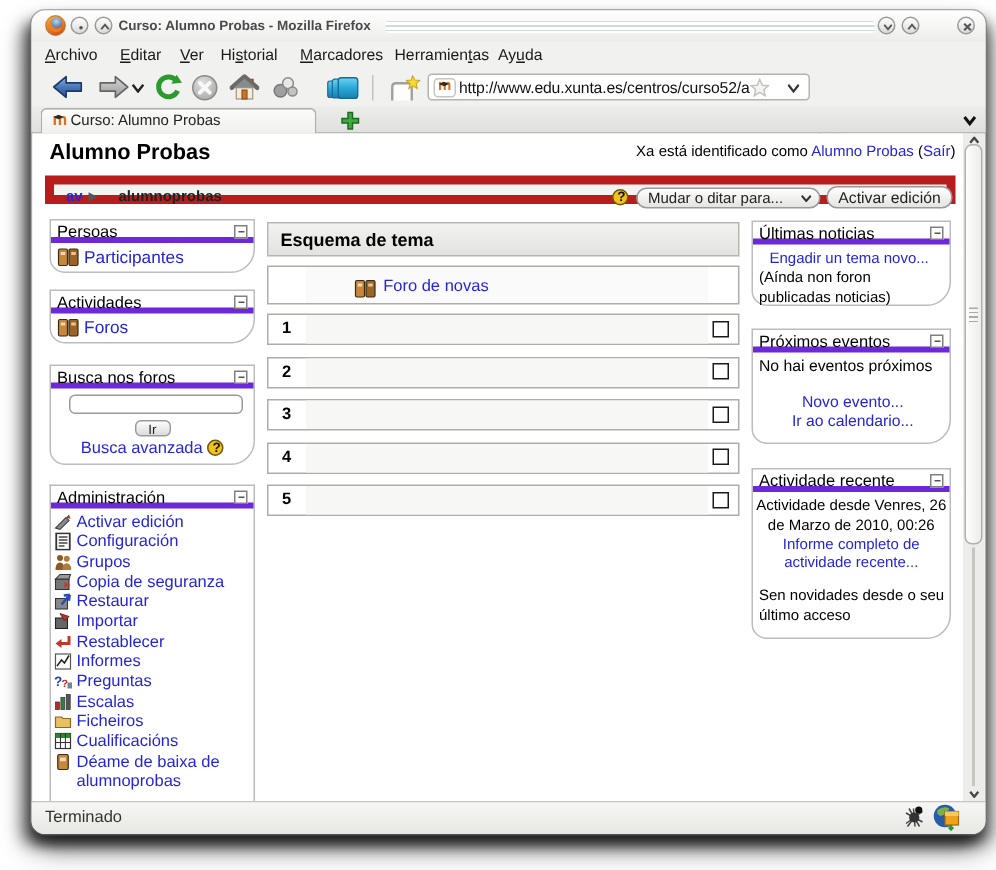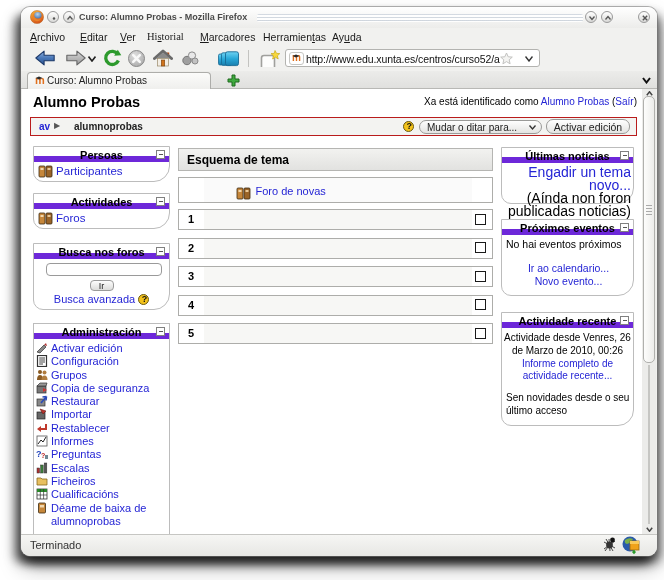--- a/index.html
+++ b/index.html
@@ -49,26 +49,26 @@
   background:#ececea; }
 
 #statusbar { position:absolute; left:0; top:527px; width:636px; height:22px;
   background:linear-gradient(#f6f6f4,#e7e7e4); border-top:1px solid #c6c6c3;
   border-radius:0 0 9px 9px; font-size:11px; color:#333; }
 
 a, .lnk { color:#2525d5; text-decoration:none; }
 #h1 { position:absolute; left:11px; top:5px; font-size:14.5px; font-weight:bold; color:#000; }
 #logininfo { position:absolute; right:5px; top:7px; font-size:10px; color:#000; }
 #crumbbar { position:absolute; left:8px; top:28px; width:607px; height:19px;
-  background:#f3f3f1; border:1px solid #b91c1c; }
+  background:#f3f3f1; border:6px solid #b91c1c; }
 .col { position:absolute; }
 .block { position:absolute; left:0; background:#fff; border:1px solid #bcbcbc;
   border-radius:0 0 16px 10px; width:100%; }
-.bhead { border-bottom:6px solid #6d28d9; font-weight:bold; font-size:11px;
-  padding:2px 4px 1px 4px; color:#000; position:relative; height:15px;text-align:center;}
+.bhead { border-bottom:4px solid #6d28d9; font-weight:normal; font-size:11px;
+  padding:2px 4px 1px 4px; color:#000; position:relative; height:15px;}
 .bmin { position:absolute; right:4px; top:2.5px; width:9px; height:9px;
   border:1px solid #808080; background:#fff; }
 .bmin::after { content:""; position:absolute; left:1.5px; top:3px; width:4px; height:1px; background:#555; }
 .bcontent { font-size:11px; padding:2px 4px 3px; }
 .picon { display:inline-block; vertical-align:-3px; }
 .arow { position:relative; height:13.3px; padding-left:15px; white-space:nowrap; line-height:13.3px;}
 .arow .aic { position:absolute; left:0px; top:0px; }
 .arow:last-child { white-space:normal; line-height:13px; }
 .qicon { display:inline-block; width:11px; height:11px; border-radius:50%;
   background:#f3c21a; border:1px solid #6b5a10; position:relative; vertical-align:-2px;}
@@ -125,21 +125,21 @@
     <div class="circbtn" style="left:617px;">
         <svg width="10" height="10" viewBox="0 0 10 10">
           <path d="M2.8 2.8 L7.2 7.2 M7.2 2.8 L2.8 7.2" fill="none" stroke="#555" stroke-width="1.4"></path>
         </svg>
       </div>
   </div>
   <div id="menubar">
     <span style="left:9px;"><u>A</u>rchivo</span>
     <span style="left:59px;"><u>E</u>ditar</span>
     <span style="left:99px;"><u>V</u>er</span>
-    <span style="left:126px;font-family:Liberation Serif, serif;">Hi<u>s</u>torial</span>
+    <span style="left:126px;">Hi<u>s</u>torial</span>
     <span style="left:179px;"><u>M</u>arcadores</span>
     <span style="left:242px;">Herramien<u>t</u>as</span>
     <span style="left:311px;">Ay<u>u</u>da</span>
   </div>
   <div id="toolbar">
     <svg class="tbi" style="left:13px; top:4px;" width="22" height="16" viewBox="0 0 24 17">
       <defs>
           <linearGradient id="bkg" x1="0" y1="0" x2="0" y2="1">
             <stop offset="0" stop-color="#8fb2e0"></stop>
             <stop offset="0.5" stop-color="#4a78b8"></stop>
@@ -394,32 +394,32 @@
         </div>
       <div class="trow" style="top:175px;">
           <span class="tnum">5</span>
           <div class="tmid"></div>
           <span class="tcb"></span>
         </div>
     </div>
     <div class="col" id="rightcol" style="left:479px; top:58px; width:133px;">
       <div class="block" style="top:0px;">
         <div class="bhead">Últimas noticias<span class="bmin"></span></div>
-        <div class="bcontent" style="height:40px; font-size:14px; line-height:13px; padding:3px 2px 3px 4px;text-align:right;">
+        <div class="bcontent" style="height:40px; font-size:10px; line-height:13px; padding:3px 2px 3px 4px;">
           <div style="padding-left:7px;"><span class="lnk">Engadir un tema novo...</span></div>
           <div>(Aínda non foron<br>publicadas noticias)</div>
         </div>
       </div>
       <div class="block" style="top:72px;">
         <div class="bhead">Próximos eventos<span class="bmin"></span></div>
         <div class="bcontent" style="height:60px; font-size:10.5px; line-height:13px; padding:3px 2px 3px 4px;">
           <div>No hai eventos próximos</div>
           <div style="height:11px;"></div>
+          <div style="text-align:center;"><span class="lnk">Novo evento...</span></div>
           <div style="text-align:center;"><span class="lnk">Ir ao calendario...</span></div>
-          <div style="text-align:center;"><span class="lnk">Novo evento...</span></div>
         </div>
       </div>
       <div class="block" style="top:165px;">
         <div class="bhead">Actividade recente<span class="bmin"></span></div>
         <div class="bcontent" style="height:97px; font-size:10px; line-height:12.8px; padding:4px 2px 3px;">
           <div style="text-align:center;">Actividade desde Venres, 26<br>de Marzo de 2010, 00:26</div>
           <div style="text-align:center;"><span class="lnk">Informe completo de<br>actividade recente...</span></div>
           <div style="height:9px;"></div>
           <div style="padding-left:2px;">Sen novidades desde o seu<br>último acceso</div>
         </div>

